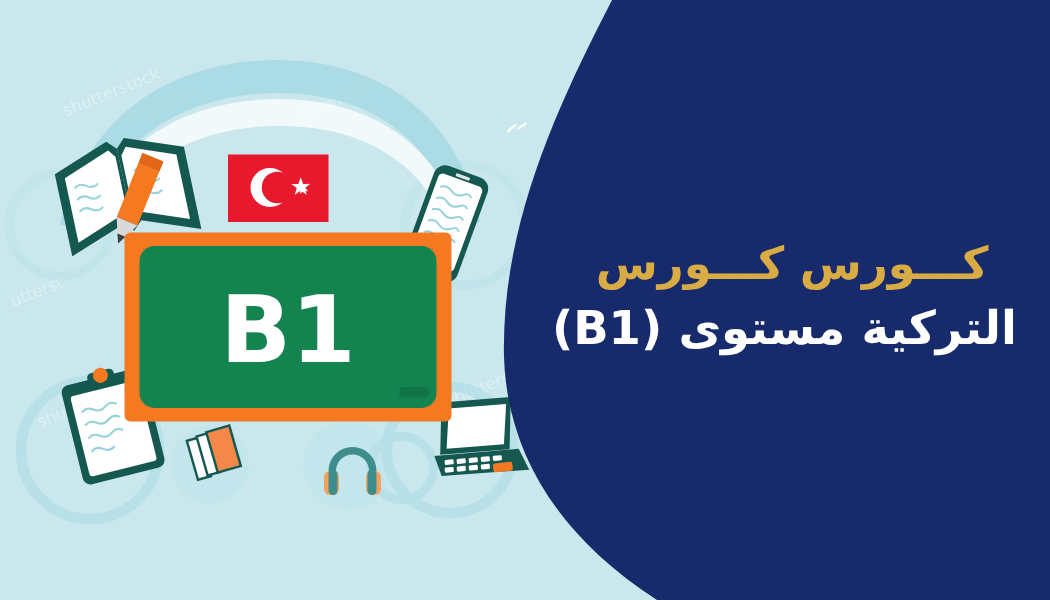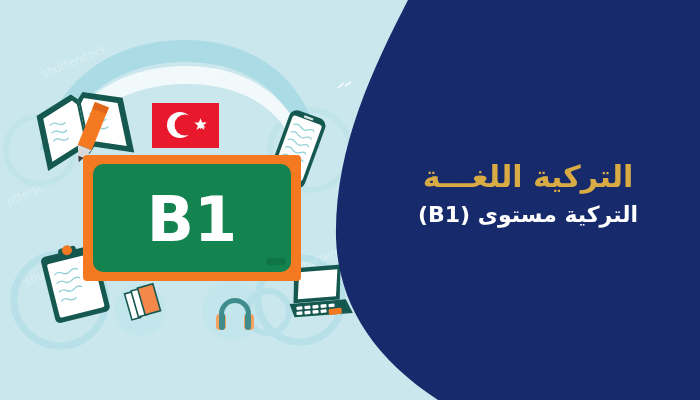--- a/index.html
+++ b/index.html
@@ -38,21 +38,21 @@
     color: #d8ab45;
     font-size: 30px;
     font-weight: bold;
     letter-spacing: 0px;
     line-height: 1.15;
     white-space: nowrap;
   }
   #title-line2 {
     top: 202px;
     color: #ffffff;
-    font-size: 22px;
+    font-size: 31px;
     font-weight: bold;
     line-height: 1.15;
     white-space: nowrap;
   }
   .wm {
     position: absolute;
     color: rgba(255,255,255,0.38);
     font-size: 11px;
     font-family: "DejaVu Sans", "Liberation Sans", sans-serif;
     white-space: nowrap;
@@ -198,16 +198,16 @@
   <div id="watermarks">
     <span class="wm" style="left:40px; top:55px; transform:rotate(-22deg);">shutterstock</span>
     <span class="wm" style="left:84px; top:62px; transform:rotate(-22deg);">shutter...</span>
     <span class="wm" style="left:6px; top:188px; transform:rotate(-22deg);">utterst</span>
     <span class="wm" style="left:24px; top:268px; transform:rotate(-22deg);">shutter</span>
     <span class="wm" style="left:296px; top:252px; transform:rotate(-22deg);">shutterst</span>
     <span class="wm wm-sm" style="left:196px; top:64px; transform:rotate(-22deg);">shutterstock</span>
     <span class="wm wm-sm" style="left:232px; top:196px; transform:rotate(-22deg);">shutterstock</span>
   </div>
 
-  <div class="txt-block" id="title-line1">التركية اللغـــة</div>
+  <div class="txt-block" id="title-line1">كـــورس كـــورس</div>
   <div class="txt-block" id="title-line2">التركية مستوى (B1)</div>
 
 </div>
 
 </body></html>

